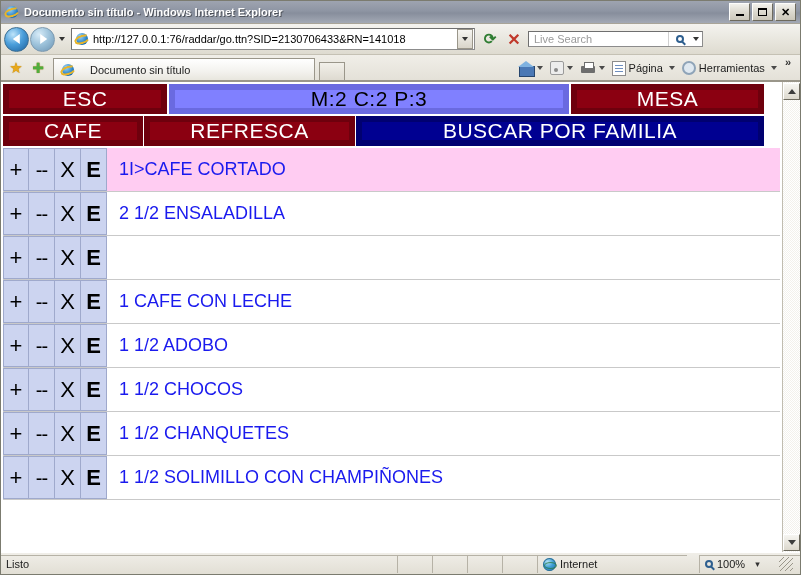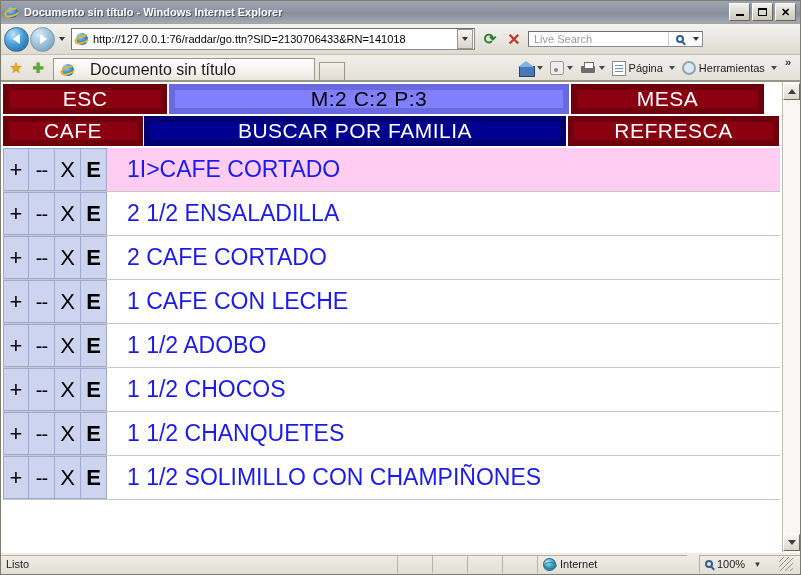--- a/index.html
+++ b/index.html
@@ -139,21 +139,21 @@
     font-size:15px; color:#e8a81c; text-shadow:0 0 1px #9c6d00;
   }
   .star.green { color:#4fae3d; font-size:14px; }
   #tab {
     height: 22px; min-width: 262px;
     background: linear-gradient(to bottom,#ffffff 0%, #f3f2ee 60%, #e8e6de 100%);
     border:1px solid #9a968a; border-bottom:none;
     display:flex; align-items:center; padding:0 6px;
     margin-left:4px;
   }
-  #tab-label { font-size:16px; color:#1b1b1b; white-space:nowrap;padding-left:10px; }
+  #tab-label { font-size:11px; color:#1b1b1b; white-space:nowrap;padding-left:10px; }
   #tab-new {
     width: 26px; height:18px; margin-left:4px; align-self:flex-end;
     background: linear-gradient(to bottom,#f2f0ea,#dedad0);
     border:1px solid #9a968a; border-bottom:none;
   }
   #cmdbar {
     margin-left:auto; display:flex; align-items:center; height:24px; padding-right:2px;
   }
   .cmd { display:flex; align-items:center; height:22px; padding:0 2px; font-size:11px; color:#1b1b1b; white-space:nowrap;}
   .cmd .lbl { padding:0 3px; }
@@ -221,22 +221,22 @@
     font-family: "Liberation Sans", sans-serif;
     line-height:1;
   }
   .cbtn:first-child { border-left:1px solid #9fa9cc; }
   .cbtn.minus { font-size:20px; letter-spacing:-1px; }
   .cbtn.ex { font-size:22px; }
   .cbtn.ee { font-weight:bold; font-size:22px; }
   .olabel {
     flex:1 1 auto;
     display:flex; align-items:center;
-    padding-left:20px;
-    font-size:23px; color:#1a1aee;
+    padding-left:12px;
+    font-size:18px; color:#1a1aee;
     font-family: "Liberation Sans", sans-serif;
     white-space:nowrap; overflow:hidden;
   }
   .orow.selected .olabel { color:#1a1aee; }
 
   
   #vscroll {
     width: 18px; flex:0 0 auto;
     background: repeating-conic-gradient(#f3f1ec 0% 25%, #ffffff 0% 50%) 0 0/2px 2px;
     border-left:1px solid #c0bcb0;
@@ -396,22 +396,22 @@
     <div id="page">
 
       <div class="btnrow">
         <div class="posbtn maroon" style="flex:0 0 164px;">ESC</div>
         <div class="posbtn periwinkle" style="flex:0 0 400px;">M:2 C:2 P:3</div>
         <div class="posbtn maroon" style="flex:1 1 auto;">MESA</div>
       </div>
 
       <div class="btnrow">
         <div class="posbtn maroon" style="flex:0 0 140px;margin-right:1px;">CAFE</div>
+        <div class="posbtn maroon" style="flex:0 0 211px;margin-right:1px;">REFRESCA</div>
         <div class="posbtn navy" style="flex:1 1 auto;">BUSCAR POR FAMILIA</div>
-        <div class="posbtn maroon" style="flex:0 0 211px;margin-right:1px;">REFRESCA</div>
       </div>
 
       <div id="orderlist">
           <div class="orow selected">
             <div class="ctrls">
               <div class="cbtn plus">+</div>
               <div class="cbtn minus">--</div>
               <div class="cbtn ex">X</div>
               <div class="cbtn ee">E</div>
             </div>
@@ -426,21 +426,20 @@
             </div>
             <div class="olabel">2 1/2 ENSALADILLA</div>
           </div>
           <div class="orow">
             <div class="ctrls">
               <div class="cbtn plus">+</div>
               <div class="cbtn minus">--</div>
               <div class="cbtn ex">X</div>
               <div class="cbtn ee">E</div>
             </div>
-            <div class="olabel">2 CAFE CORTADO</div>
           </div>
           <div class="orow">
             <div class="ctrls">
               <div class="cbtn plus">+</div>
               <div class="cbtn minus">--</div>
               <div class="cbtn ex">X</div>
               <div class="cbtn ee">E</div>
             </div>
             <div class="olabel">1 CAFE CON LECHE</div>
           </div>

